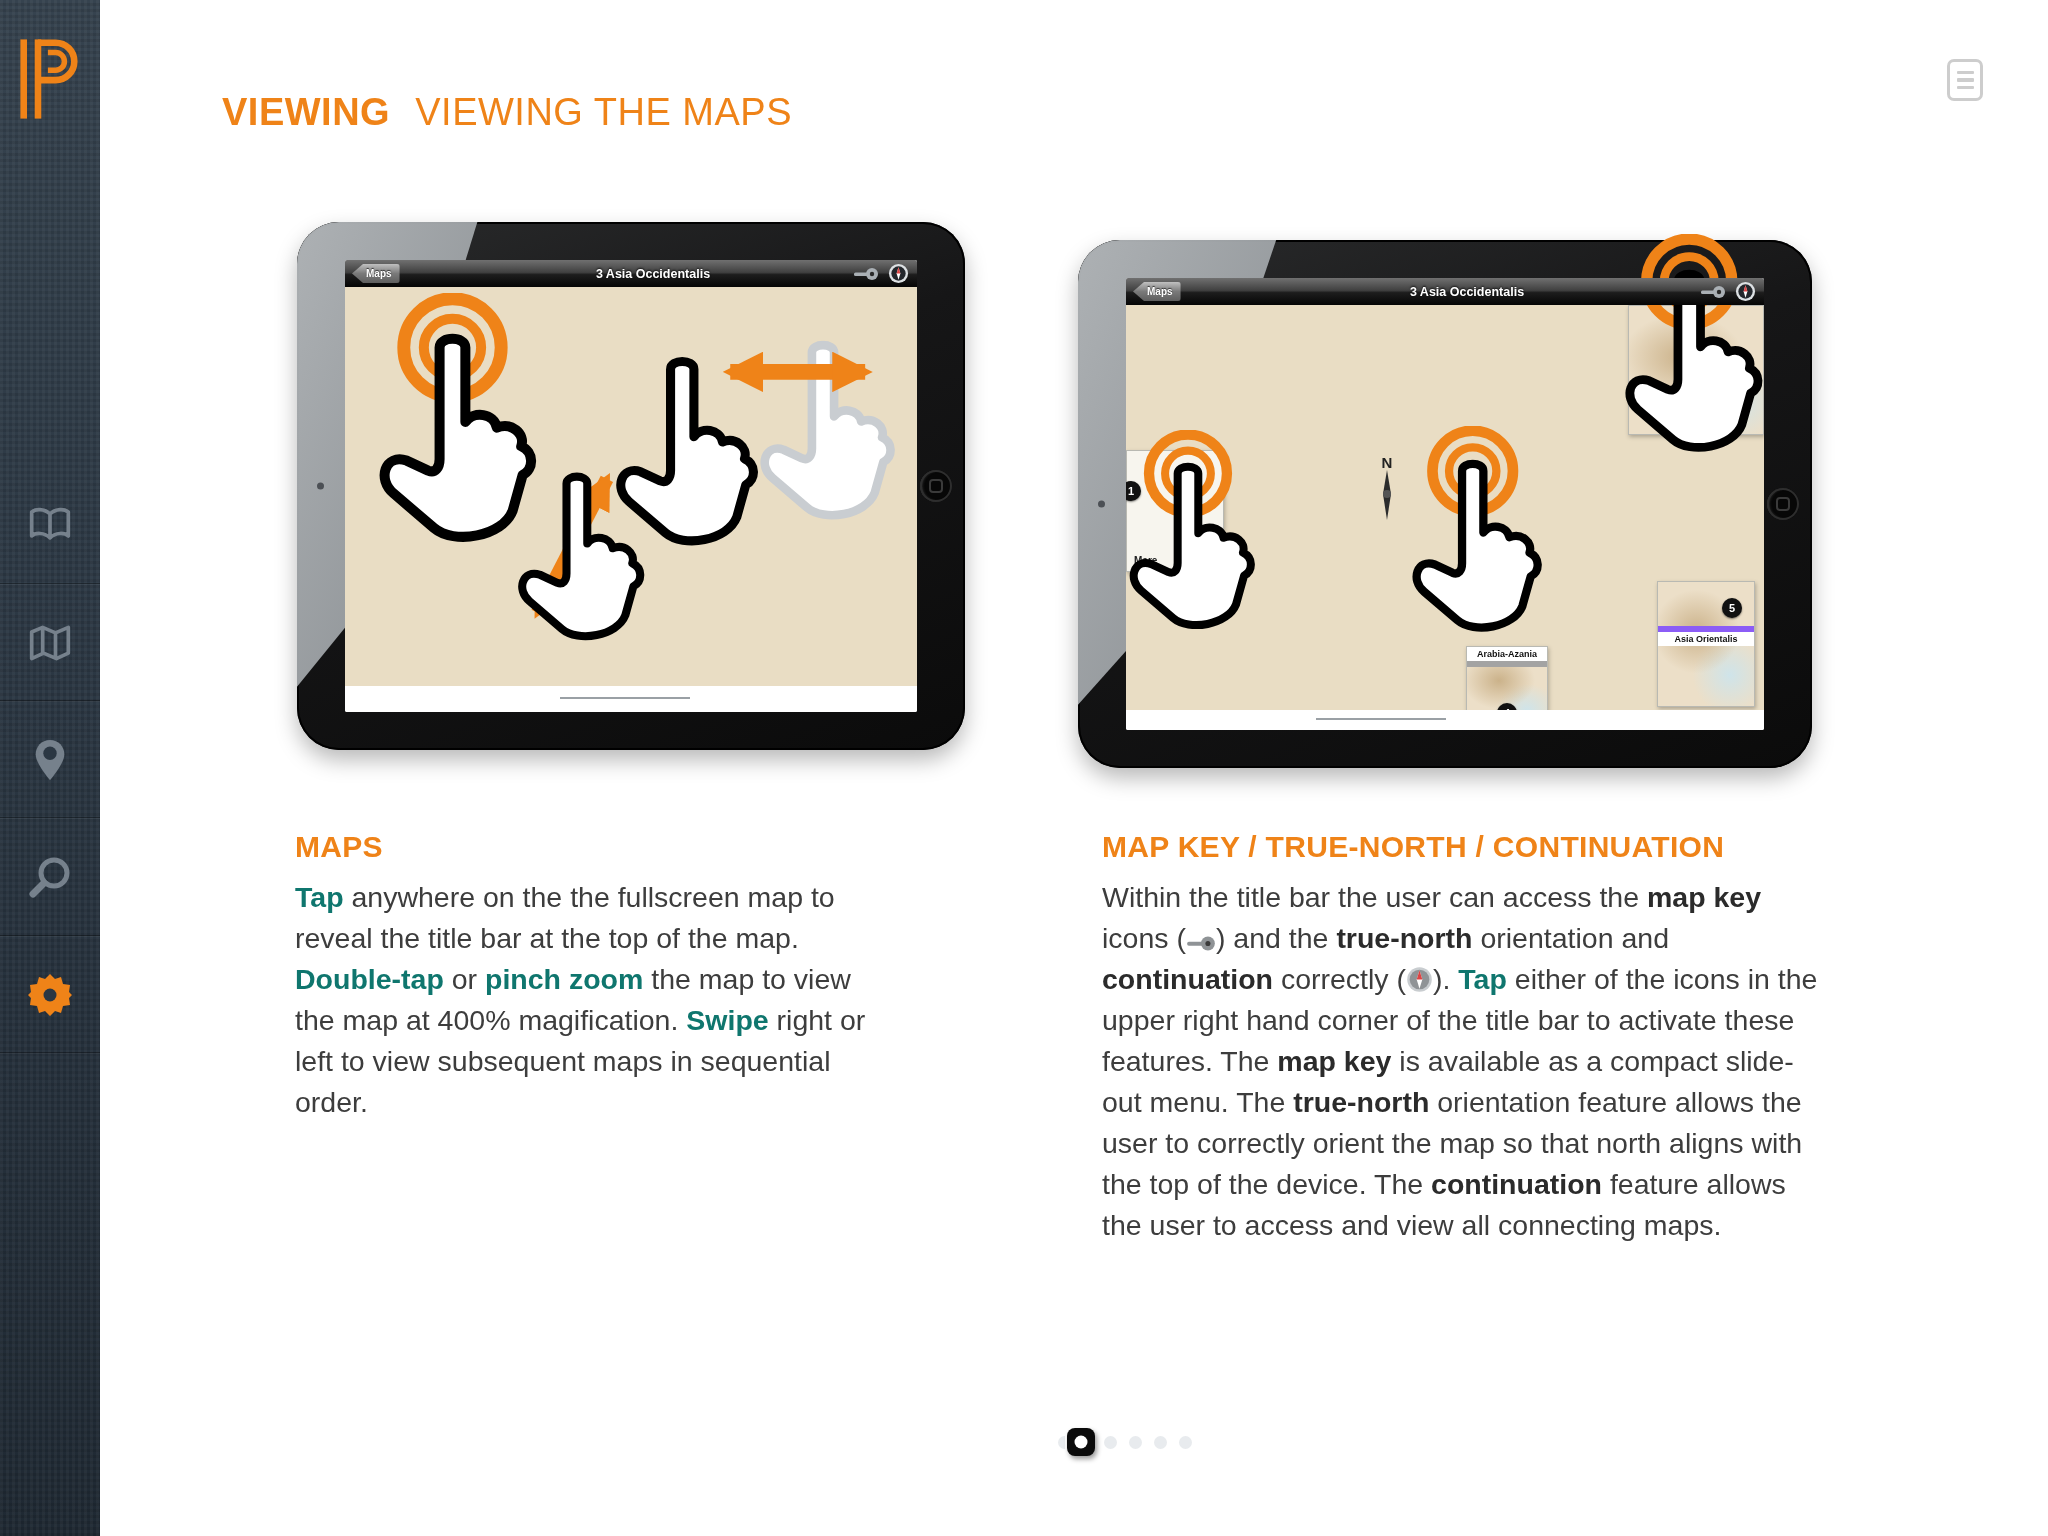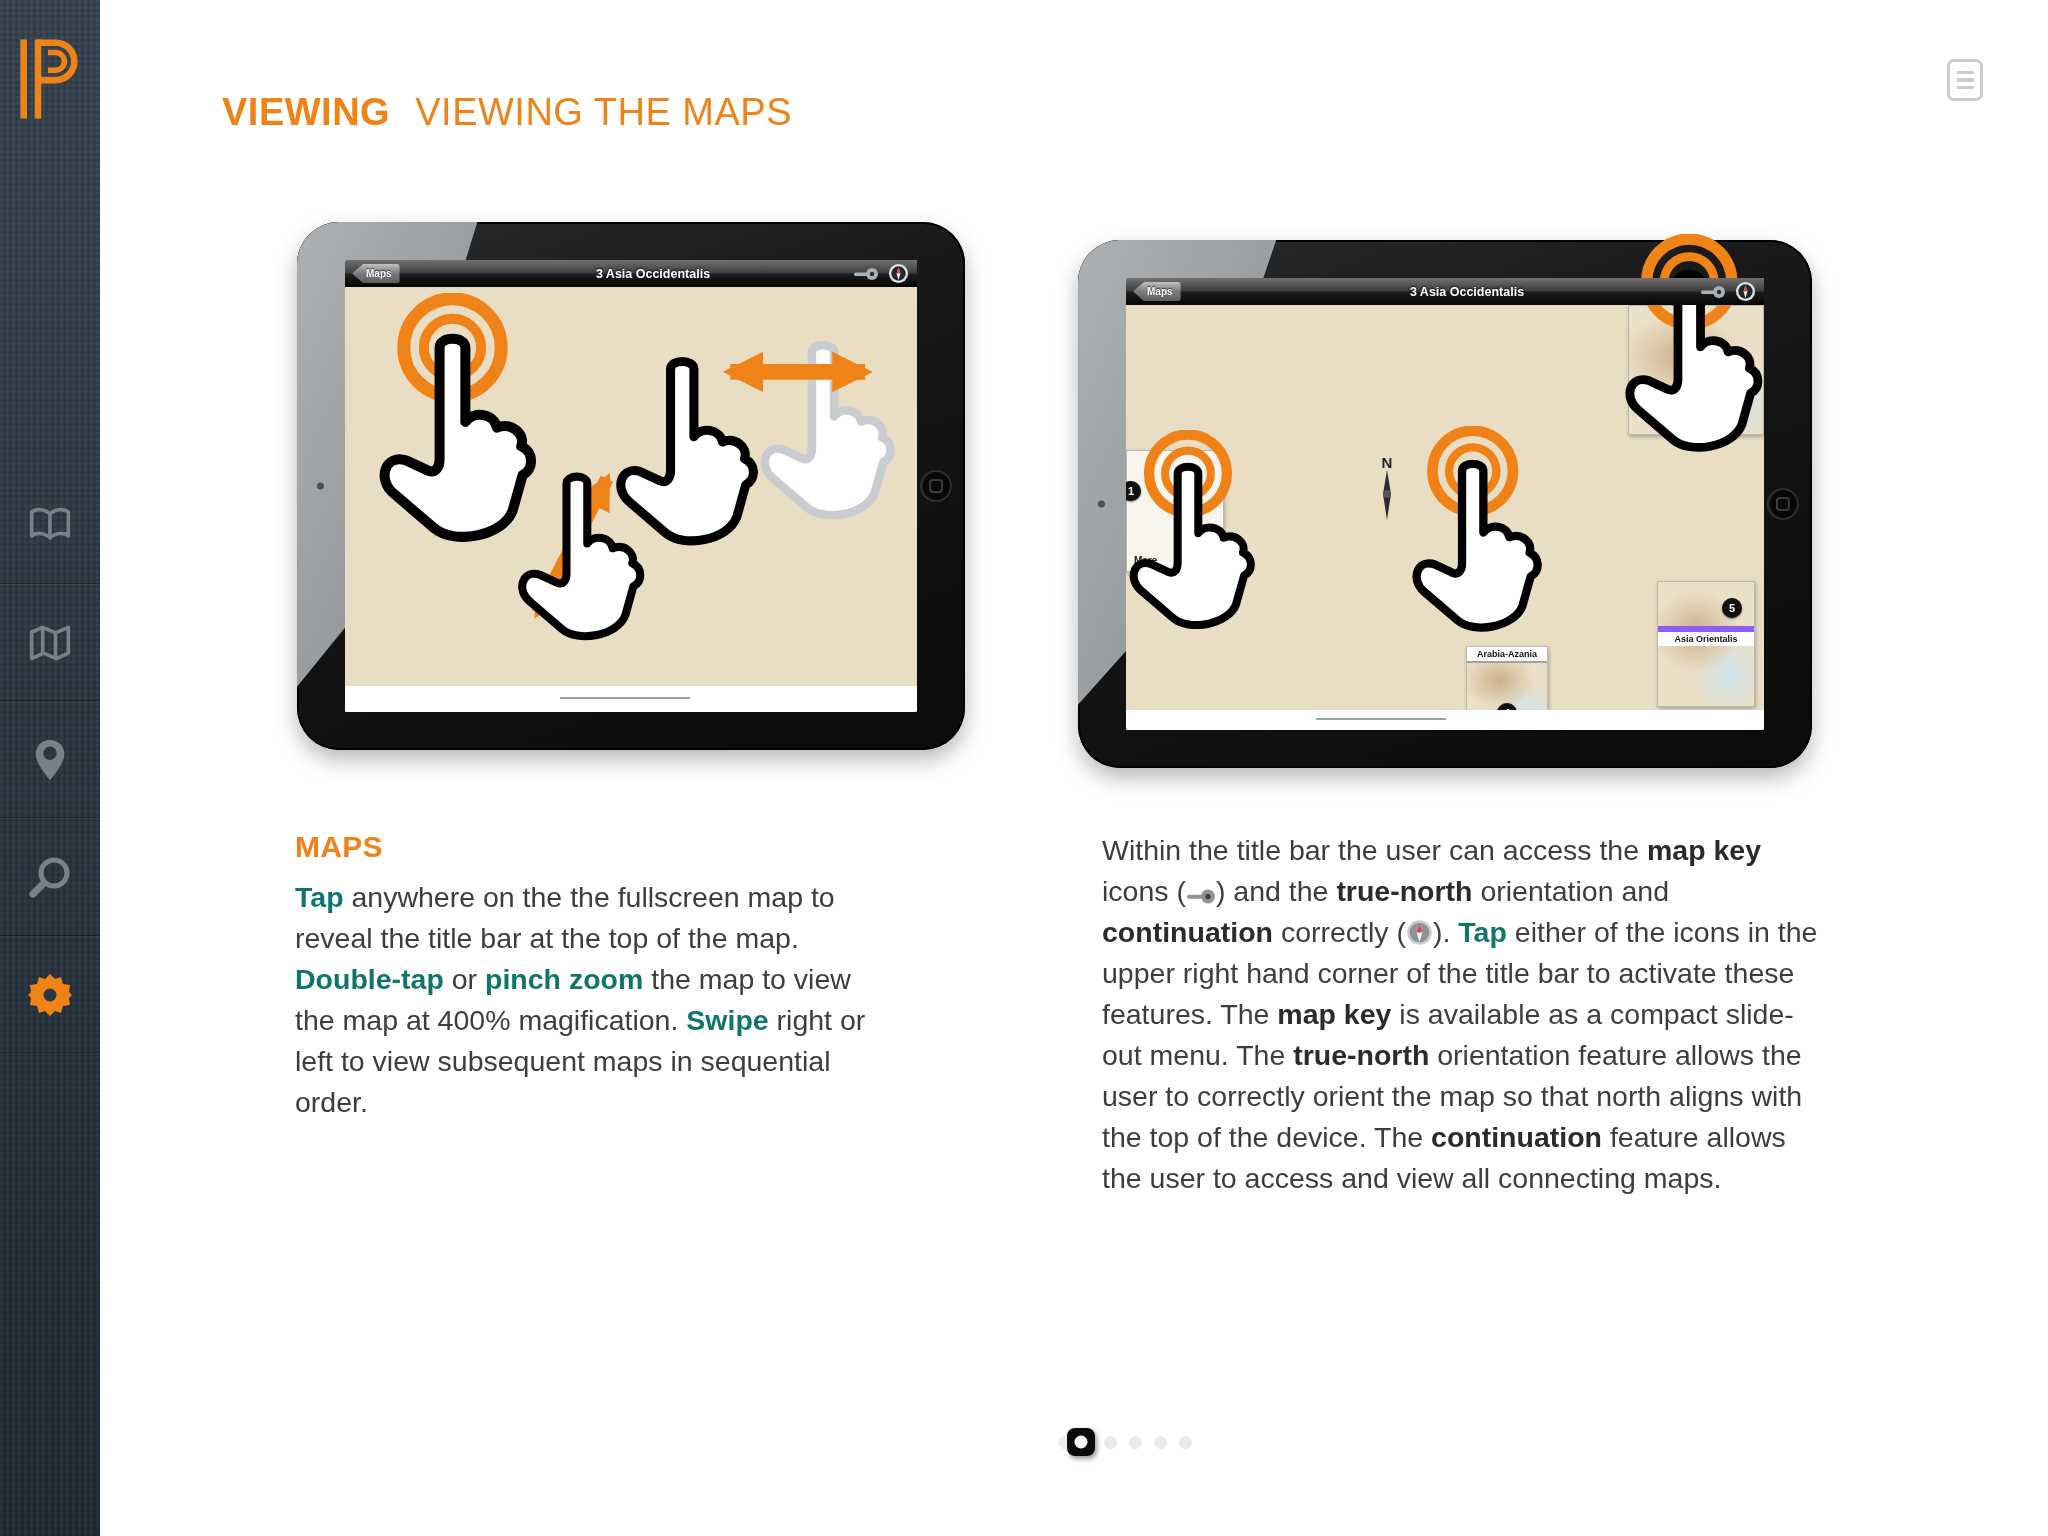--- a/index.html
+++ b/index.html
@@ -263,21 +263,21 @@
         </div>
 
         <div class="inset" style="left:0;top:145px;width:96px;height:120px">
           <div class="imap" style="background:#f7f5ee"></div>
           <div class="badge" style="left:-6px;top:30px">1</div>
           <div class="keypanel-label">Mare</div>
         </div>
 
         <div class="inset" style="left:340px;top:341px;width:80px;height:84px">
           <div class="imap"></div>
-          <div class="inset-label" style="top:0;border-bottom:2px solid #a3a3a3">Arabia-Azania</div>
+          <div class="inset-label" style="top:0;border-bottom:6px solid #a3a3a3">Arabia-Azania</div>
           <div class="badge" style="left:30px;top:56px">4</div>
         </div>
 
         <div class="inset" style="left:531px;top:276px;width:96px;height:124px">
           <div class="imap"></div>
           <div class="badge" style="left:64px;top:16px">5</div>
           <div class="inset-label" style="top:44px;border-top:6px solid #8b5cf6">Asia Orientalis</div>
         </div>
 
         <div class="compass-rose" style="left:250px;top:150px">
@@ -311,20 +311,21 @@
       </svg>
     </div>
   </div>
 
   <div class="section" style="left:295px;top:830px;width:575px">
     <h2 class="sec-head">MAPS</h2>
     <p class="sec-body"><span class="seg-accent">Tap</span><span> anywhere on the the fullscreen map to reveal the title bar at the top of the map. </span><span class="seg-accent">Double-tap</span><span> or </span><span class="seg-accent">pinch zoom</span><span> the map to view the map at 400% magification. </span><span class="seg-accent">Swipe</span><span> right or left to view subsequent maps in sequential order.</span></p>
   </div>
 
   <div class="section" style="left:1102px;top:830px;width:730px">
+    <h2 class="sec-head">MAP KEY / TRUE-NORTH / CONTINUATION</h2>
     <p class="sec-body"><span>Within the title bar the user can access the </span><span class="seg-bold">map key</span><span> icons (</span><svg class="inline-ic" width="30" height="17" viewBox="0 0 26 14">
           <rect x="1" y="5.5" width="14" height="3.5" rx="1.5" fill="#8f9396"></rect>
           <circle cx="19" cy="7" r="6" fill="#8f9396"></circle>
           <circle cx="19" cy="7" r="2.2" fill="#3a3a3a"></circle>
         </svg><span>) and the </span><span class="seg-bold">true-north</span><span> orientation and </span><span class="seg-bold">continuation</span><span> correctly (</span><svg class="inline-ic" width="27" height="27" viewBox="0 0 22 22">
           <circle cx="11" cy="11" r="10" fill="#c9cdd0"></circle>
           <circle cx="11" cy="11" r="8" fill="#8f9396"></circle>
           <path d="M11 3.5 L13.3 11 L11 18.5 L8.7 11 Z" fill="#fff"></path>
           <path d="M11 3.5 L13.3 11 H8.7 Z" fill="#d44"></path>
         </svg><span>). </span><span class="seg-accent">Tap</span><span> either of the icons in the upper right hand corner of the title bar to activate these features. The </span><span class="seg-bold">map key</span><span> is available as a compact slide-out menu. The </span><span class="seg-bold">true-north</span><span> orientation feature allows the user to correctly orient the map so that north aligns with the top of the device. The </span><span class="seg-bold">continuation</span><span> feature allows the user to access and view all connecting maps.</span></p>

